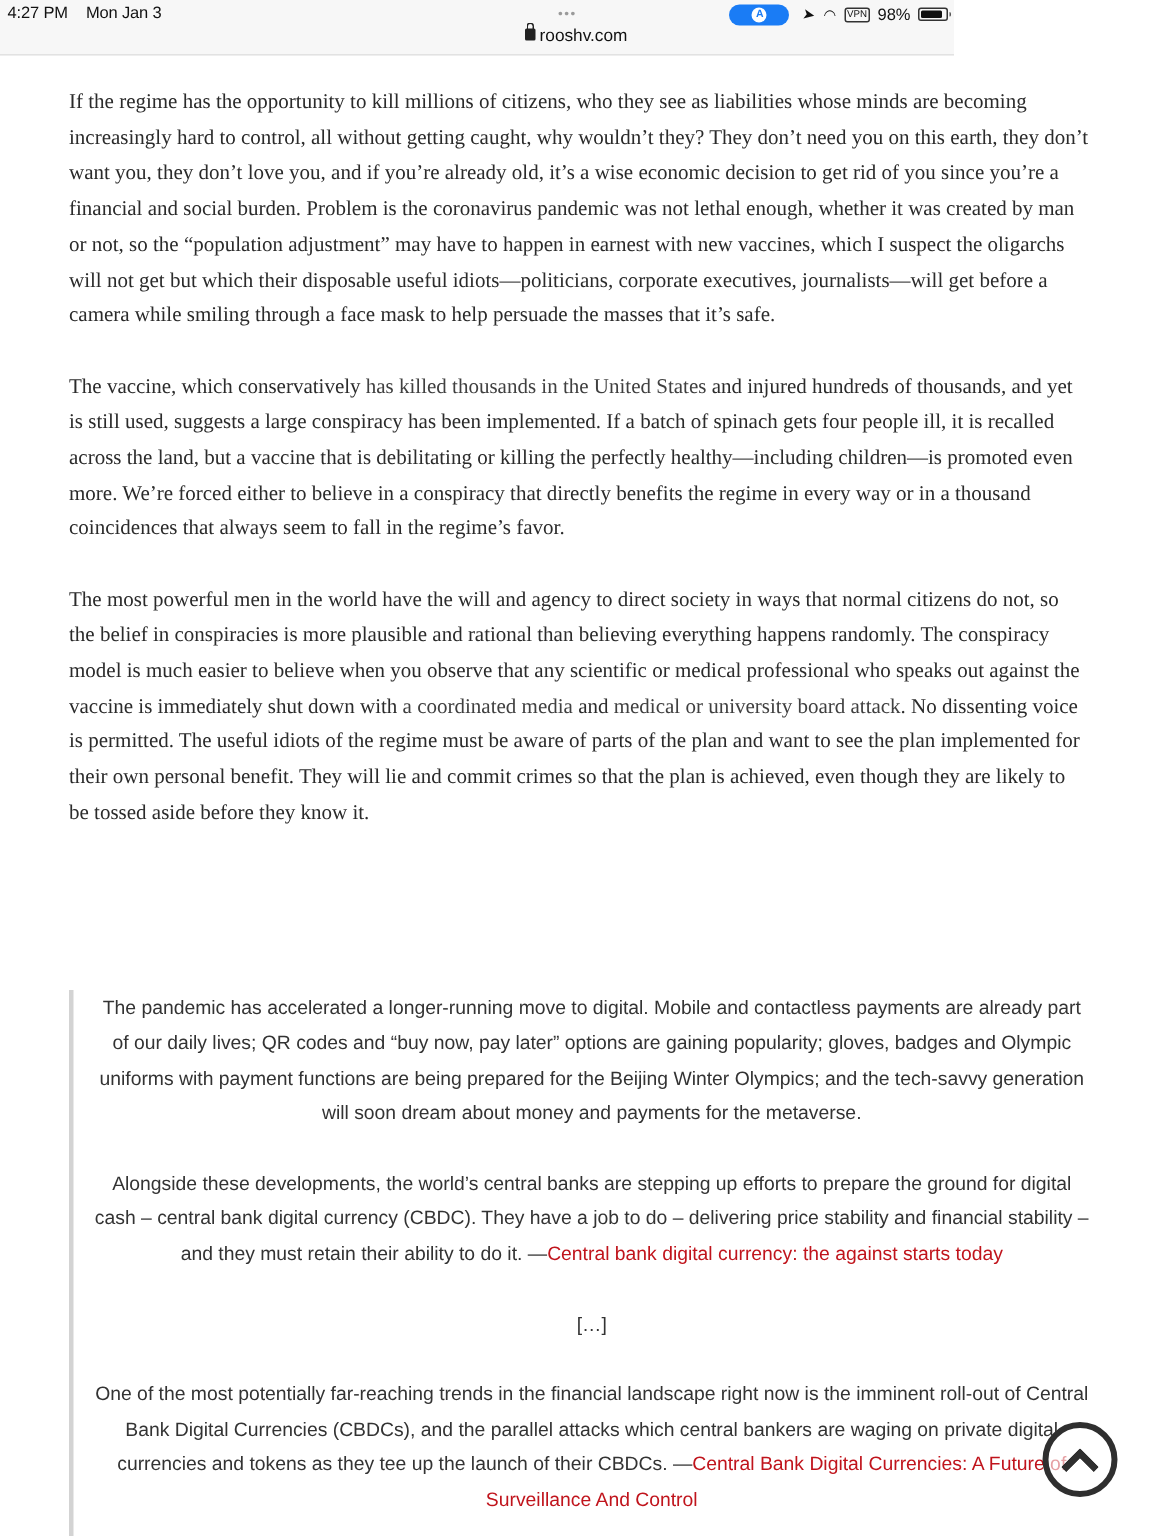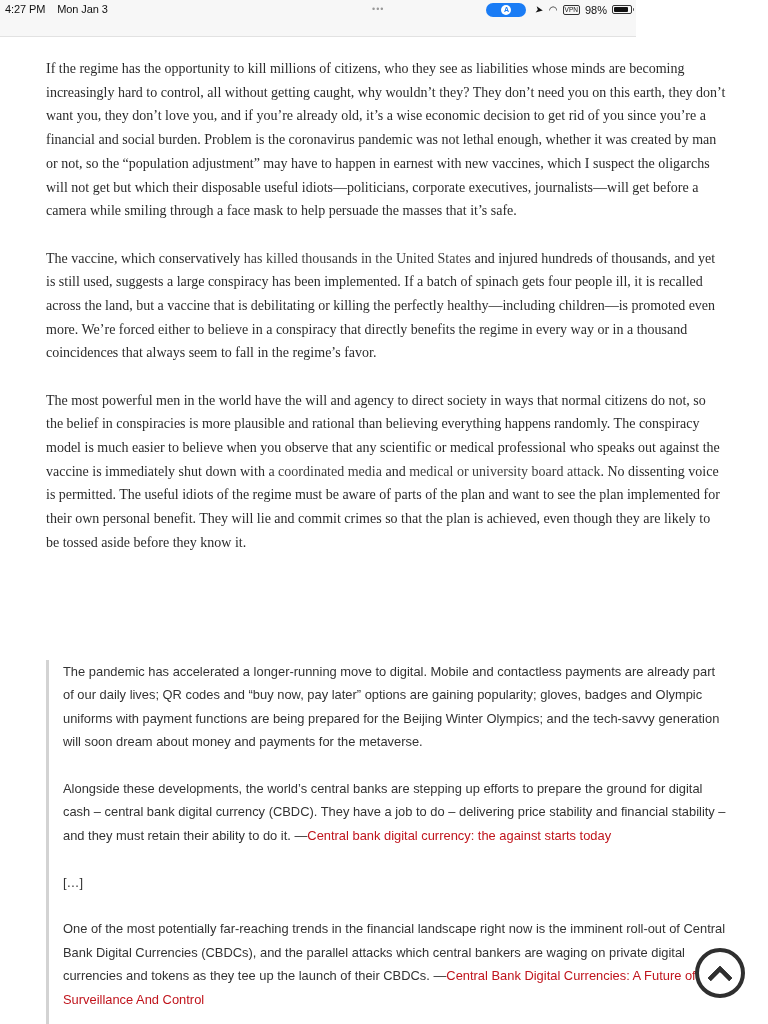--- a/index.html
+++ b/index.html
@@ -62,41 +62,44 @@
     font-family: "Liberation Serif", serif; font-size: 14px; line-height: 23.7px; color: #2b2b2b;
   }
   .article p { margin-bottom: 23.6px; }
   .article a { color: #404040; text-decoration: none; }
 
   .quote {
     position: absolute; left: 46px; top: 660px; width: 680px;
     border-left: 3px solid #d3d3d3; padding-left: 14px;
     font-family: "Liberation Sans", sans-serif; font-size: 12.9px; line-height: 23.4px; color: #333;
   }
-  .quote p { margin-bottom: 23.4px; }
+  .quote p { margin-bottom: 23.4px; text-align: center; }
   .quote a { color: #c0141c; text-decoration: none; }
 
   .scroll-top {
     position: absolute; left: 695px; top: 948px; width: 50px; height: 50px; border-radius: 50%;
     border: 4px solid #2f2f2f; background: rgba(255,255,255,0.6);
     display: flex; align-items: center; justify-content: center;
   }
   .chev {
     width: 18px; height: 18px; border-left: 5px solid #2f2f2f; border-top: 5px solid #2f2f2f;
     transform: rotate(45deg); margin-top: 9px; border-radius: 1px;
   }
 </style>
 </head>
 <body>
 
 <div class="chrome">
   <div class="status-time">
     <span>4:27 PM</span><span class="status-date">Mon Jan 3</span>
   </div>
   <div class="dots">•••</div>
+  <div class="url-wrap">
+    <span class="lock-icon"></span><span>rooshv.com</span>
+  </div>
   <div class="status-right">
     <div class="pill">
       <div class="pill-dot">A</div>
     </div>
     <span class="loc-icon">➤</span>
     <span class="wifi-icon">◠</span>
     <span class="vpn-badge">VPN</span>
     <span>98%</span>
     <div class="battery-icon">
         <div class="battery-fill"></div>

